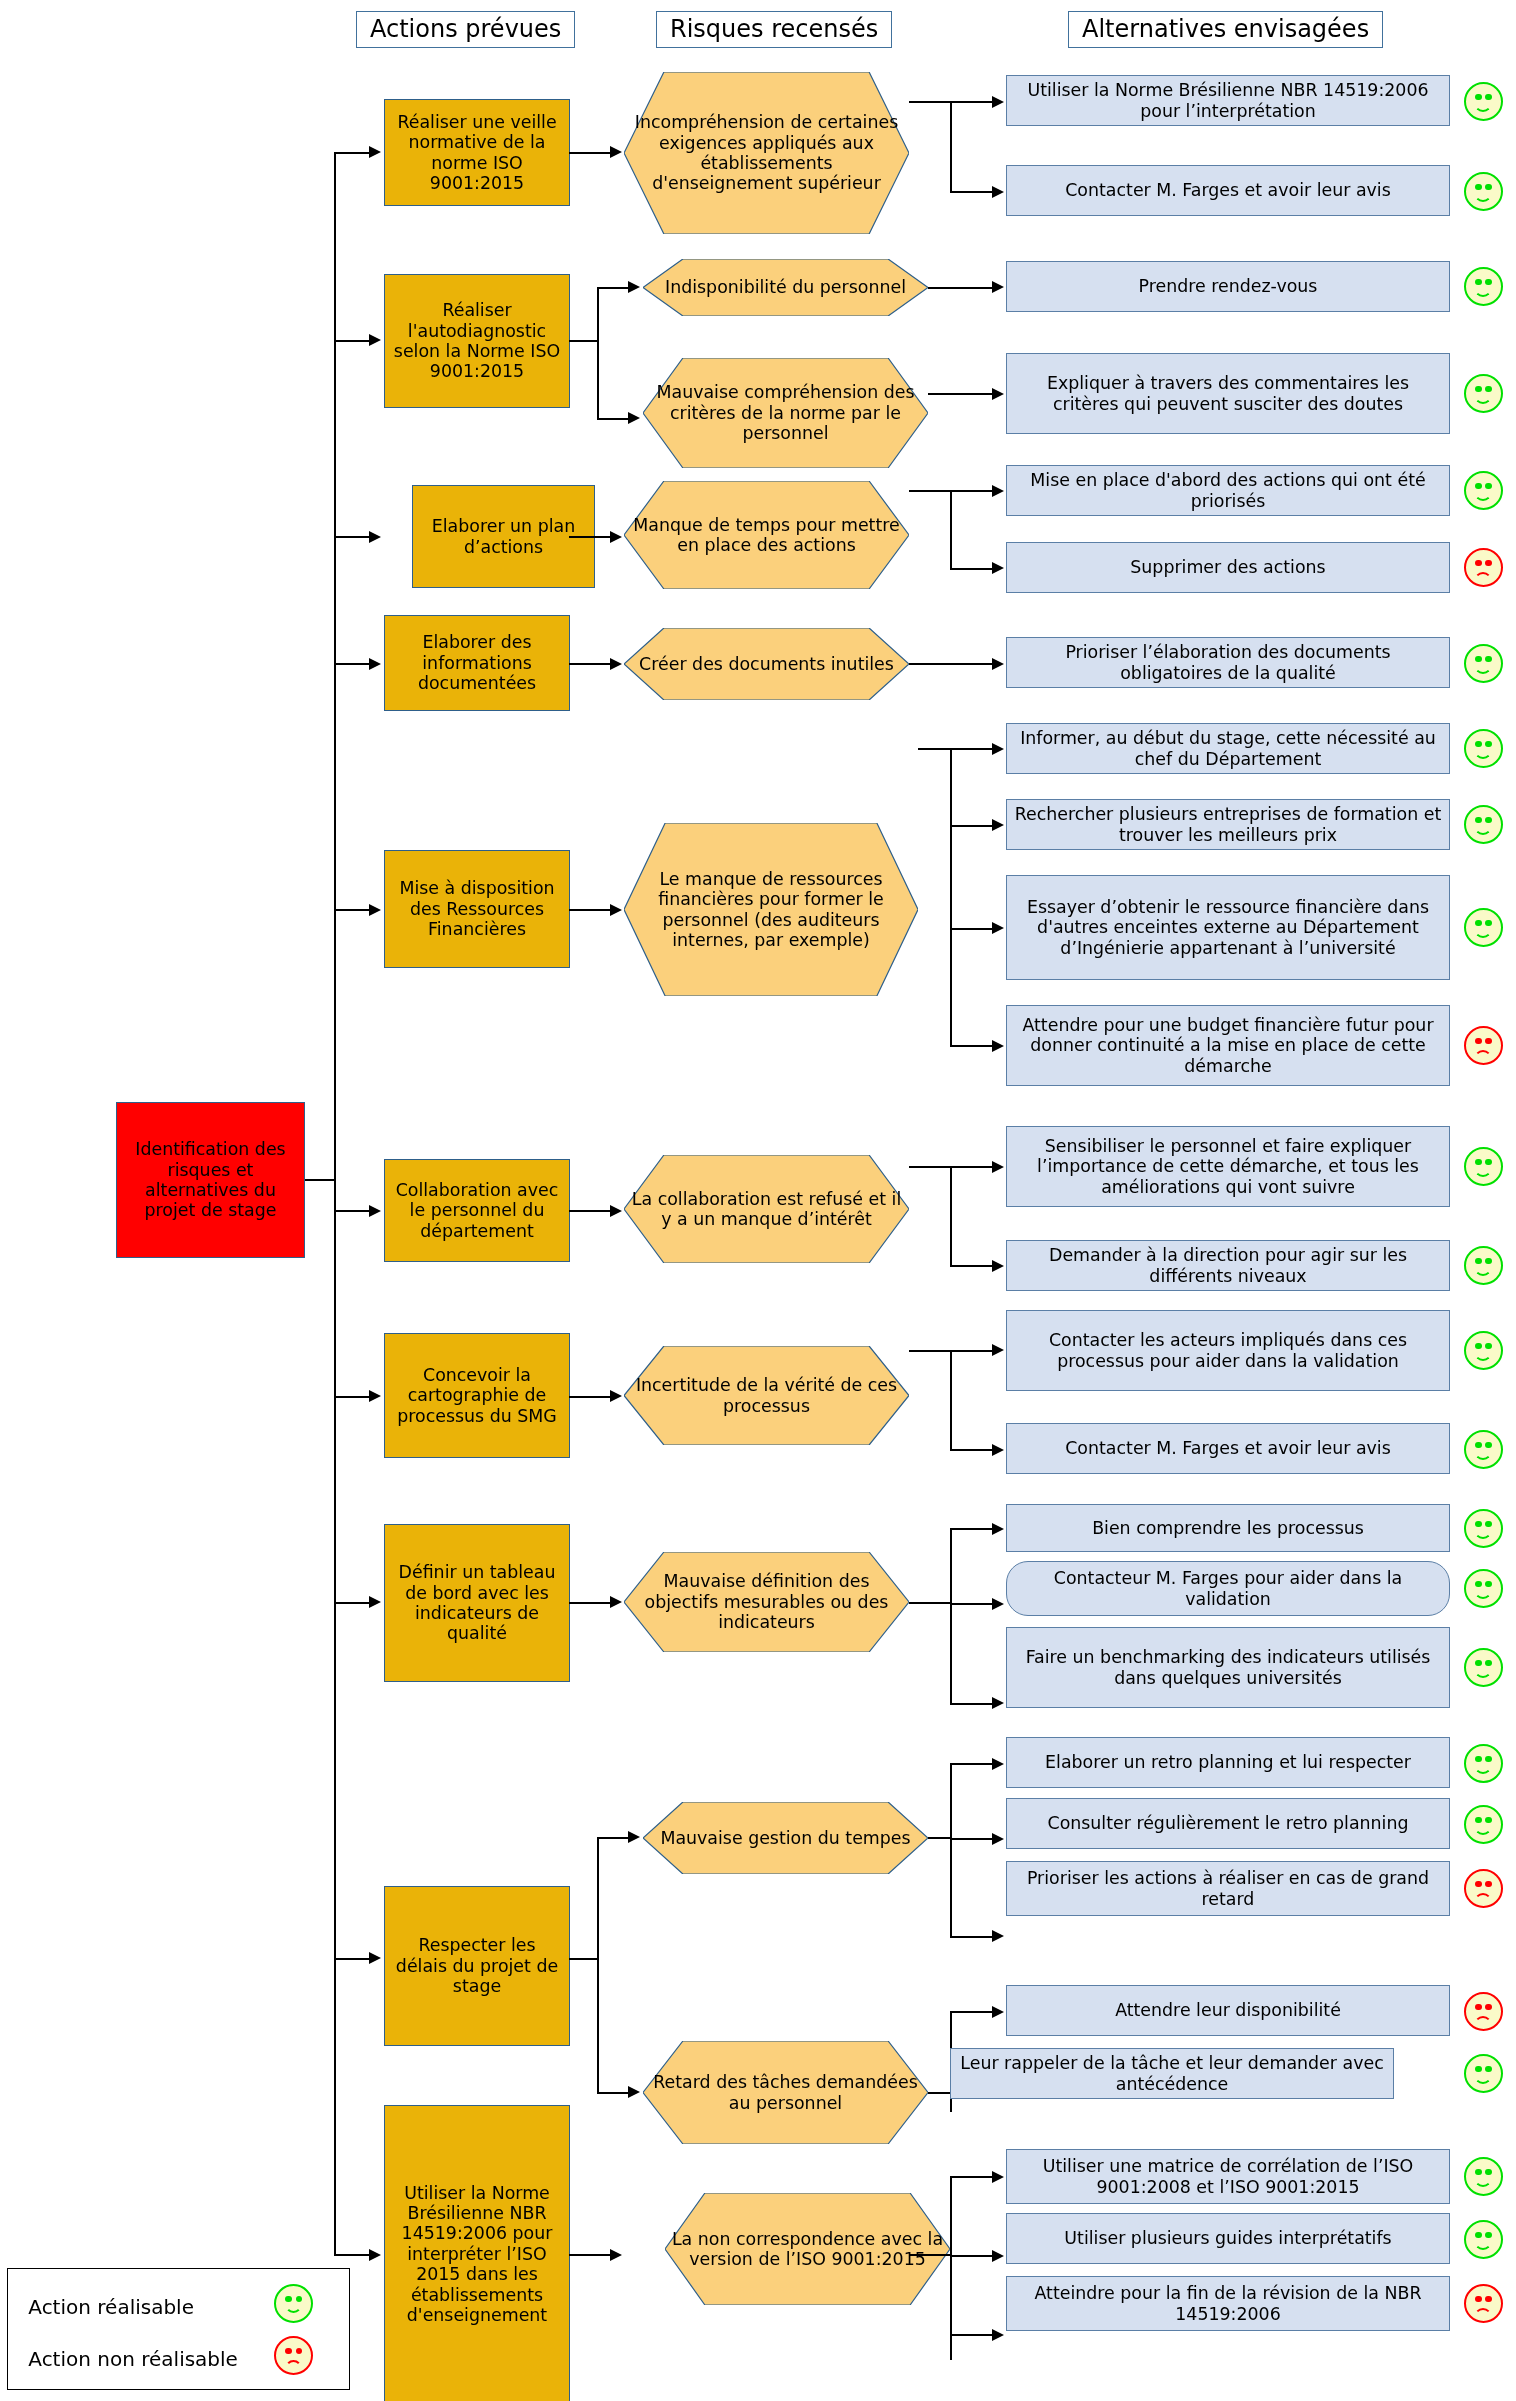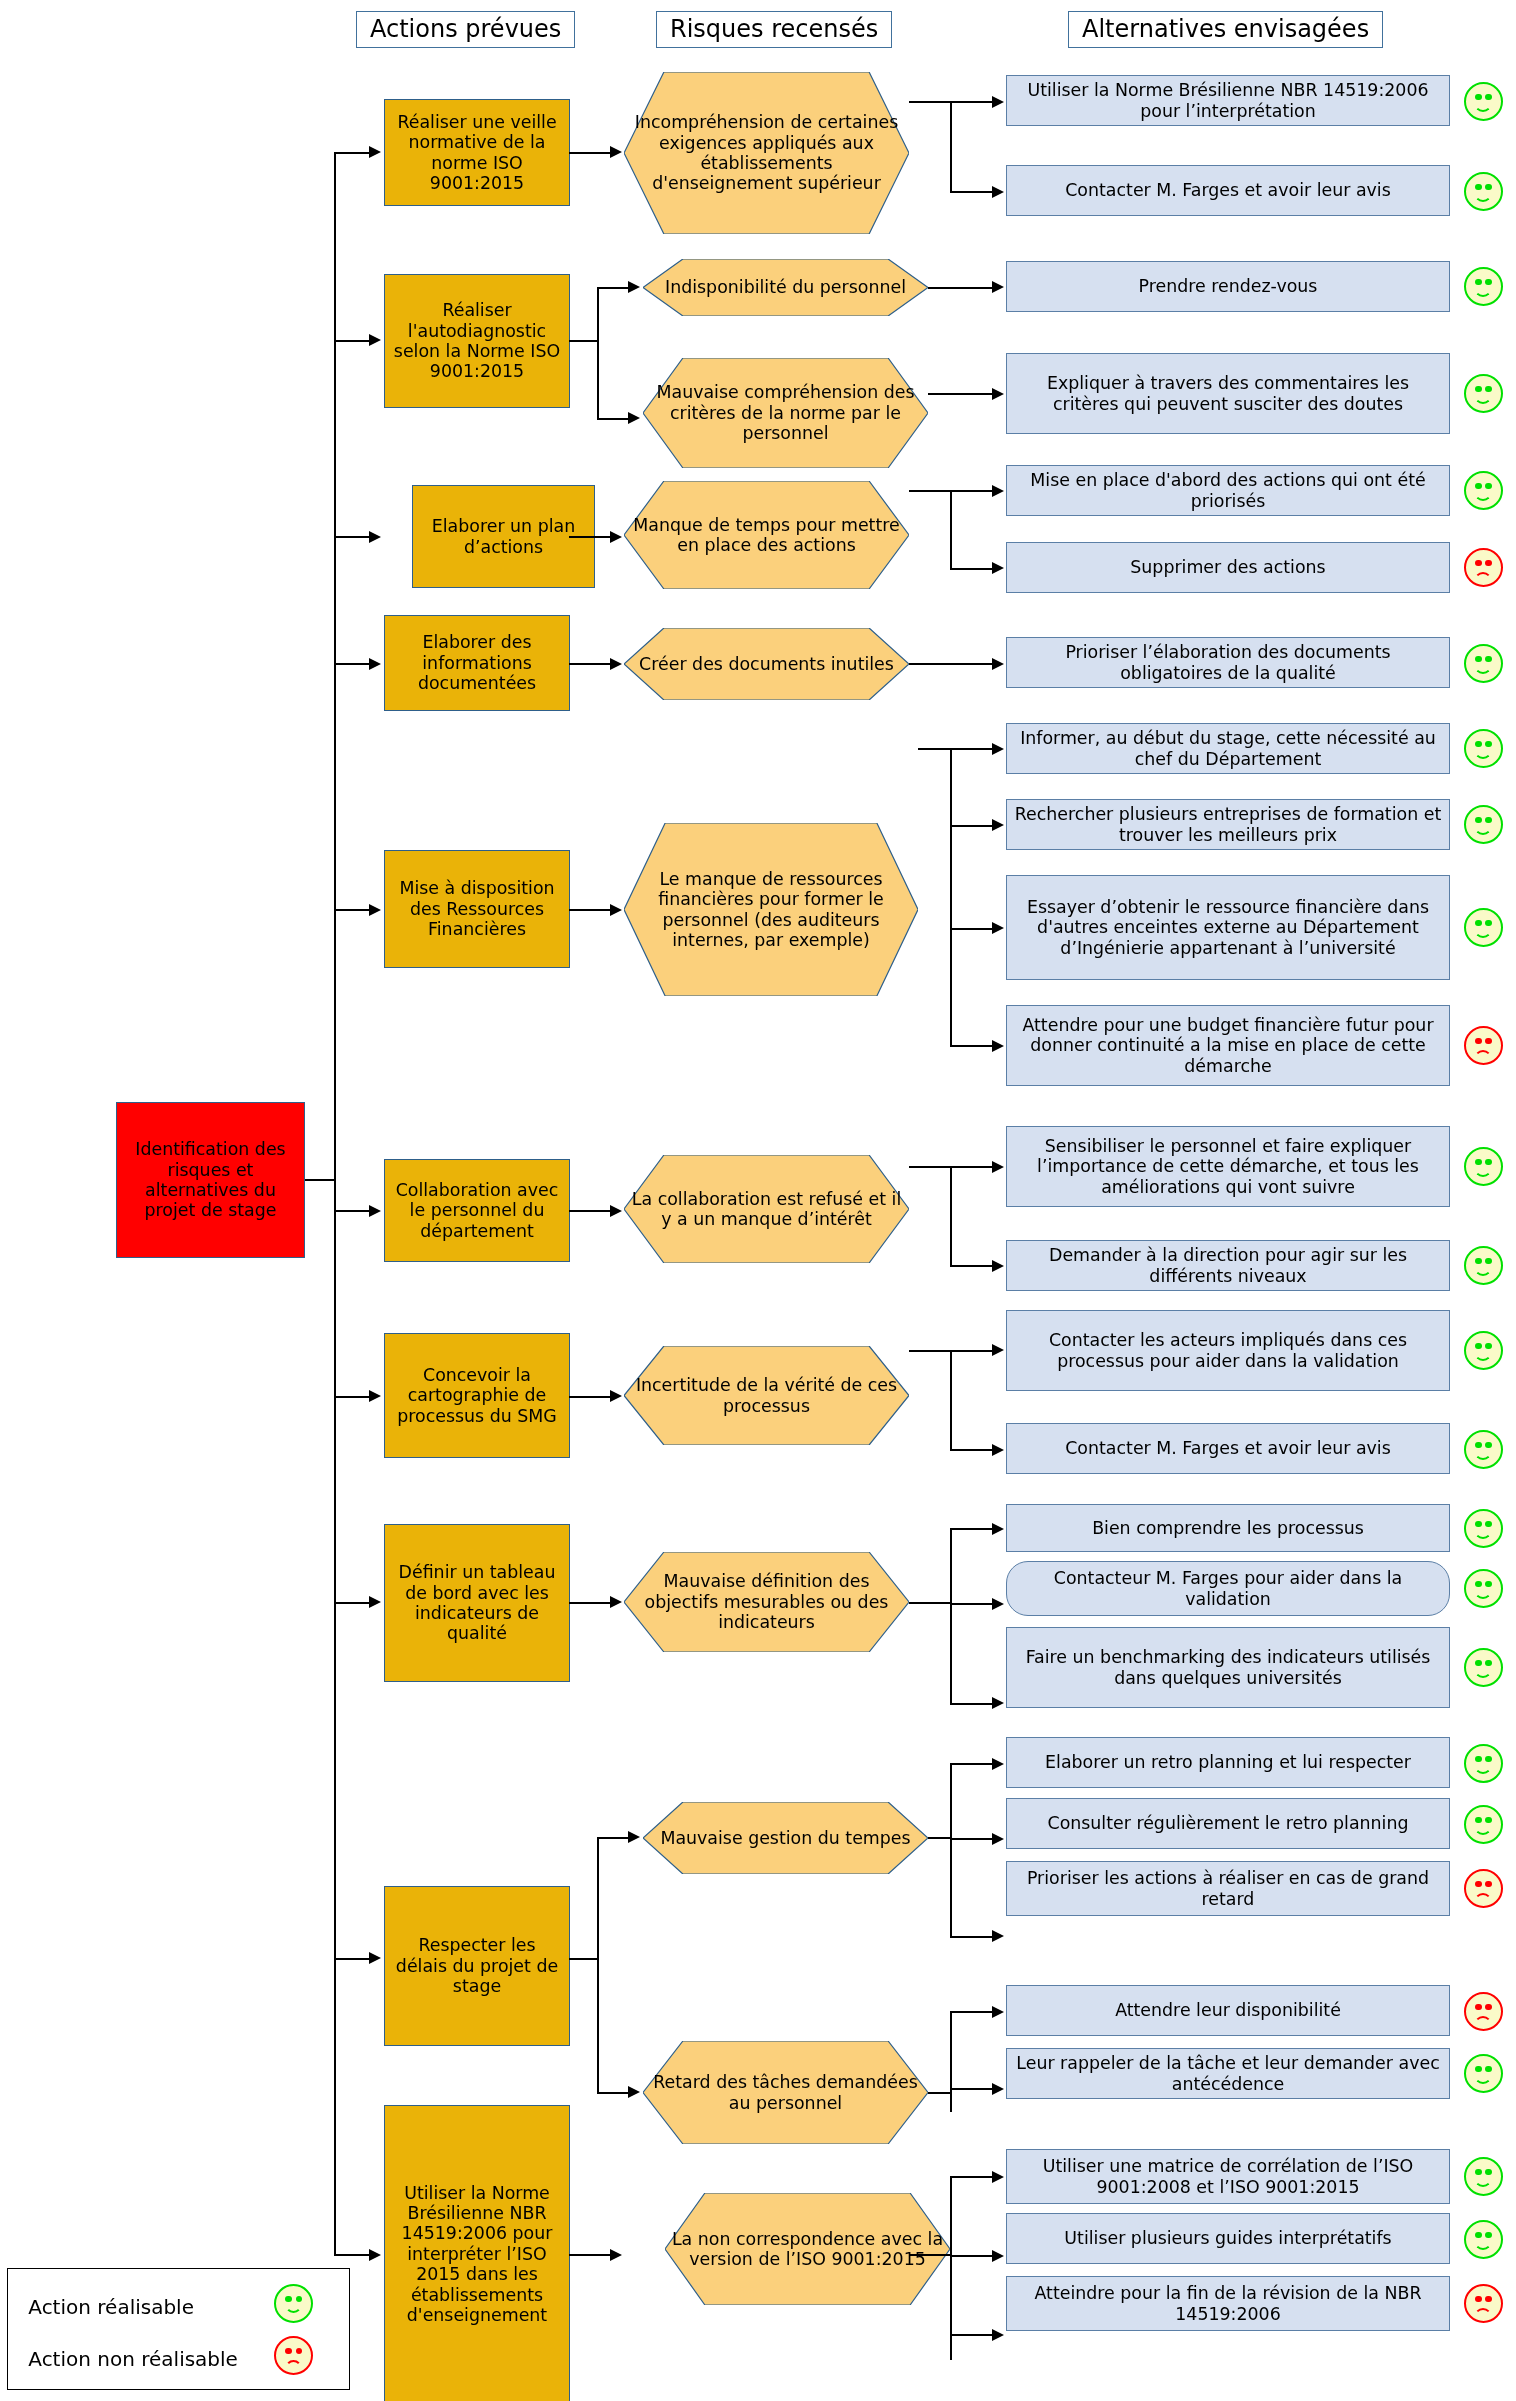--- a/index.html
+++ b/index.html
@@ -494,21 +494,21 @@
 <div class="arrow" style="left:992px;top:2083px;"></div>
 
 <div class="node alt" style="left:1006px;top:1985px;width:444px;height:51px;">
   <span>Attendre leur disponibilité</span>
 </div>
 <div class="face bad" style="left:1464px;top:1992px;">
   <i class="eye l"></i>
     <i class="eye r"></i>
     <i class="mouth"></i>
 </div>
-<div class="node alt" style="left:1006px;top:2048px;width:444px;height:51px;">
+<div class="node alt" style="left:950px;top:2048px;width:444px;height:51px;">
   <span>Leur rappeler de la tâche et leur demander avec antécédence</span>
 </div>
 <div class="face good" style="left:1464px;top:2054px;">
   <i class="eye l"></i>
     <i class="eye r"></i>
     <i class="mouth"></i>
 </div>
 
 <div class="ln h" style="left:334px;top:2254px;width:37px;"></div>
 <div class="arrow" style="left:369px;top:2249px;"></div>

